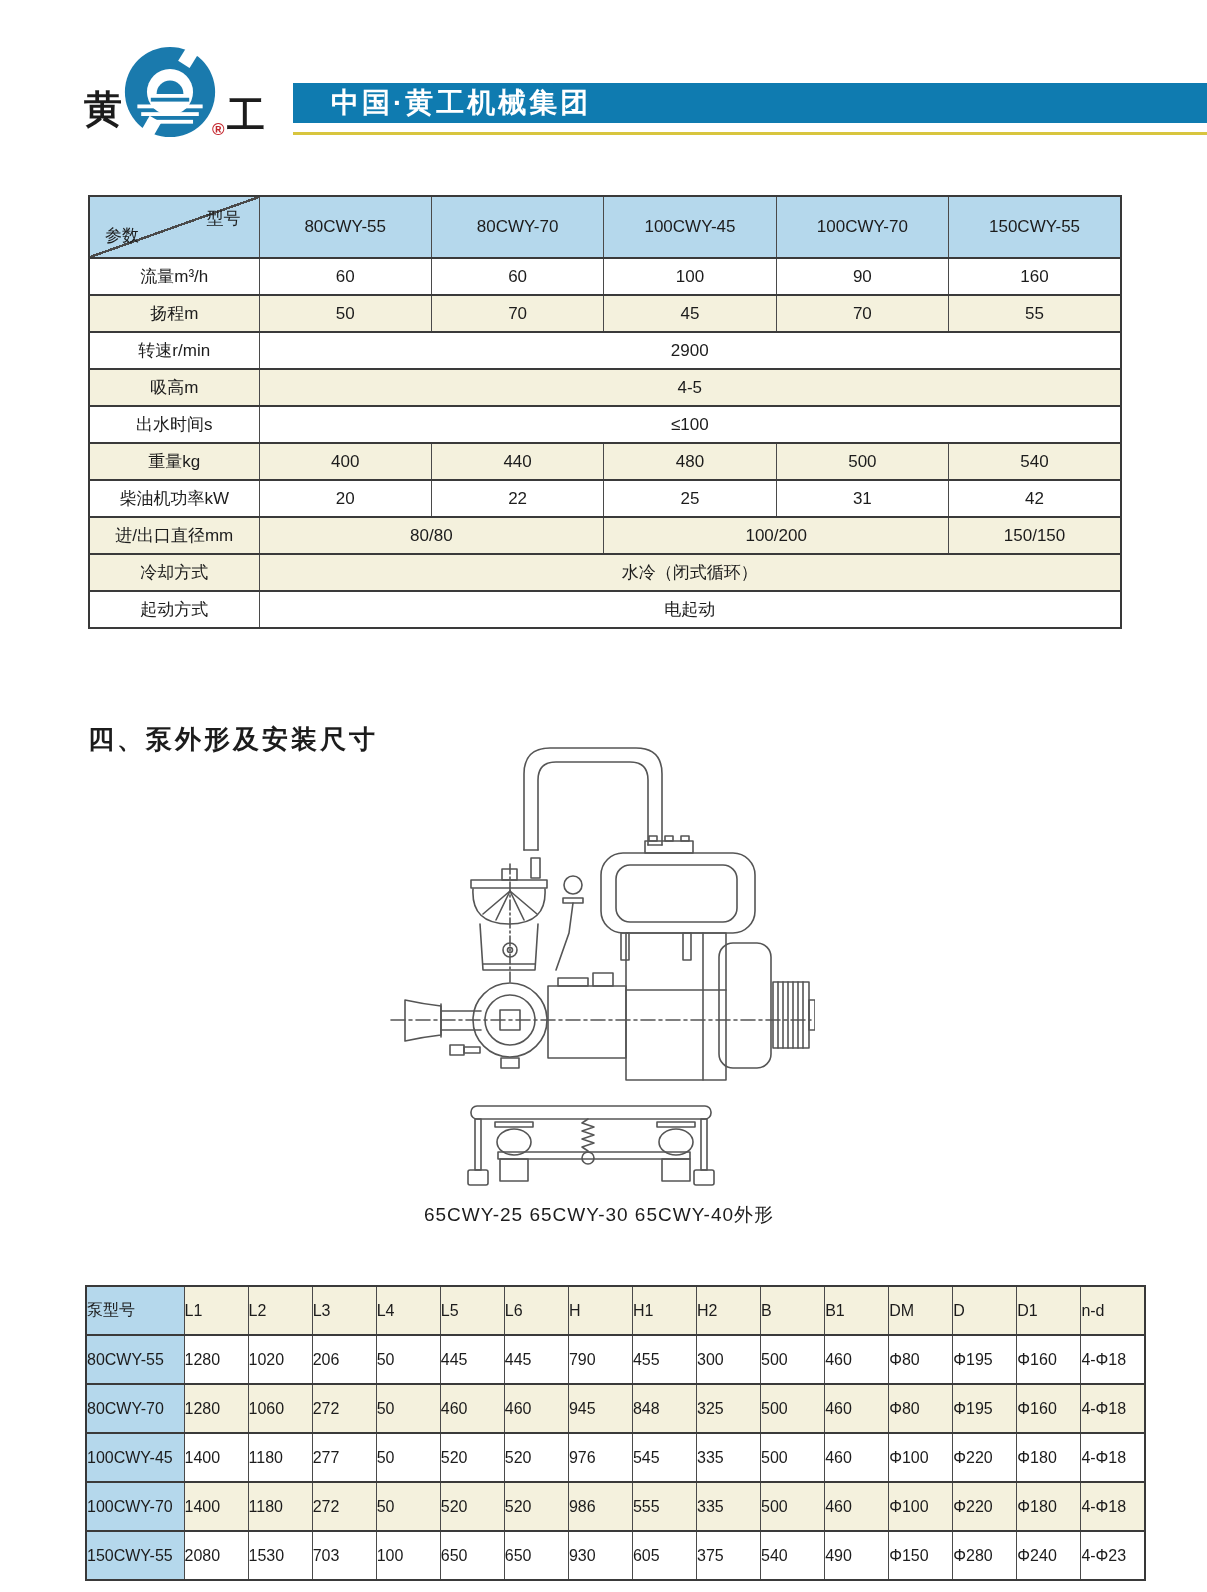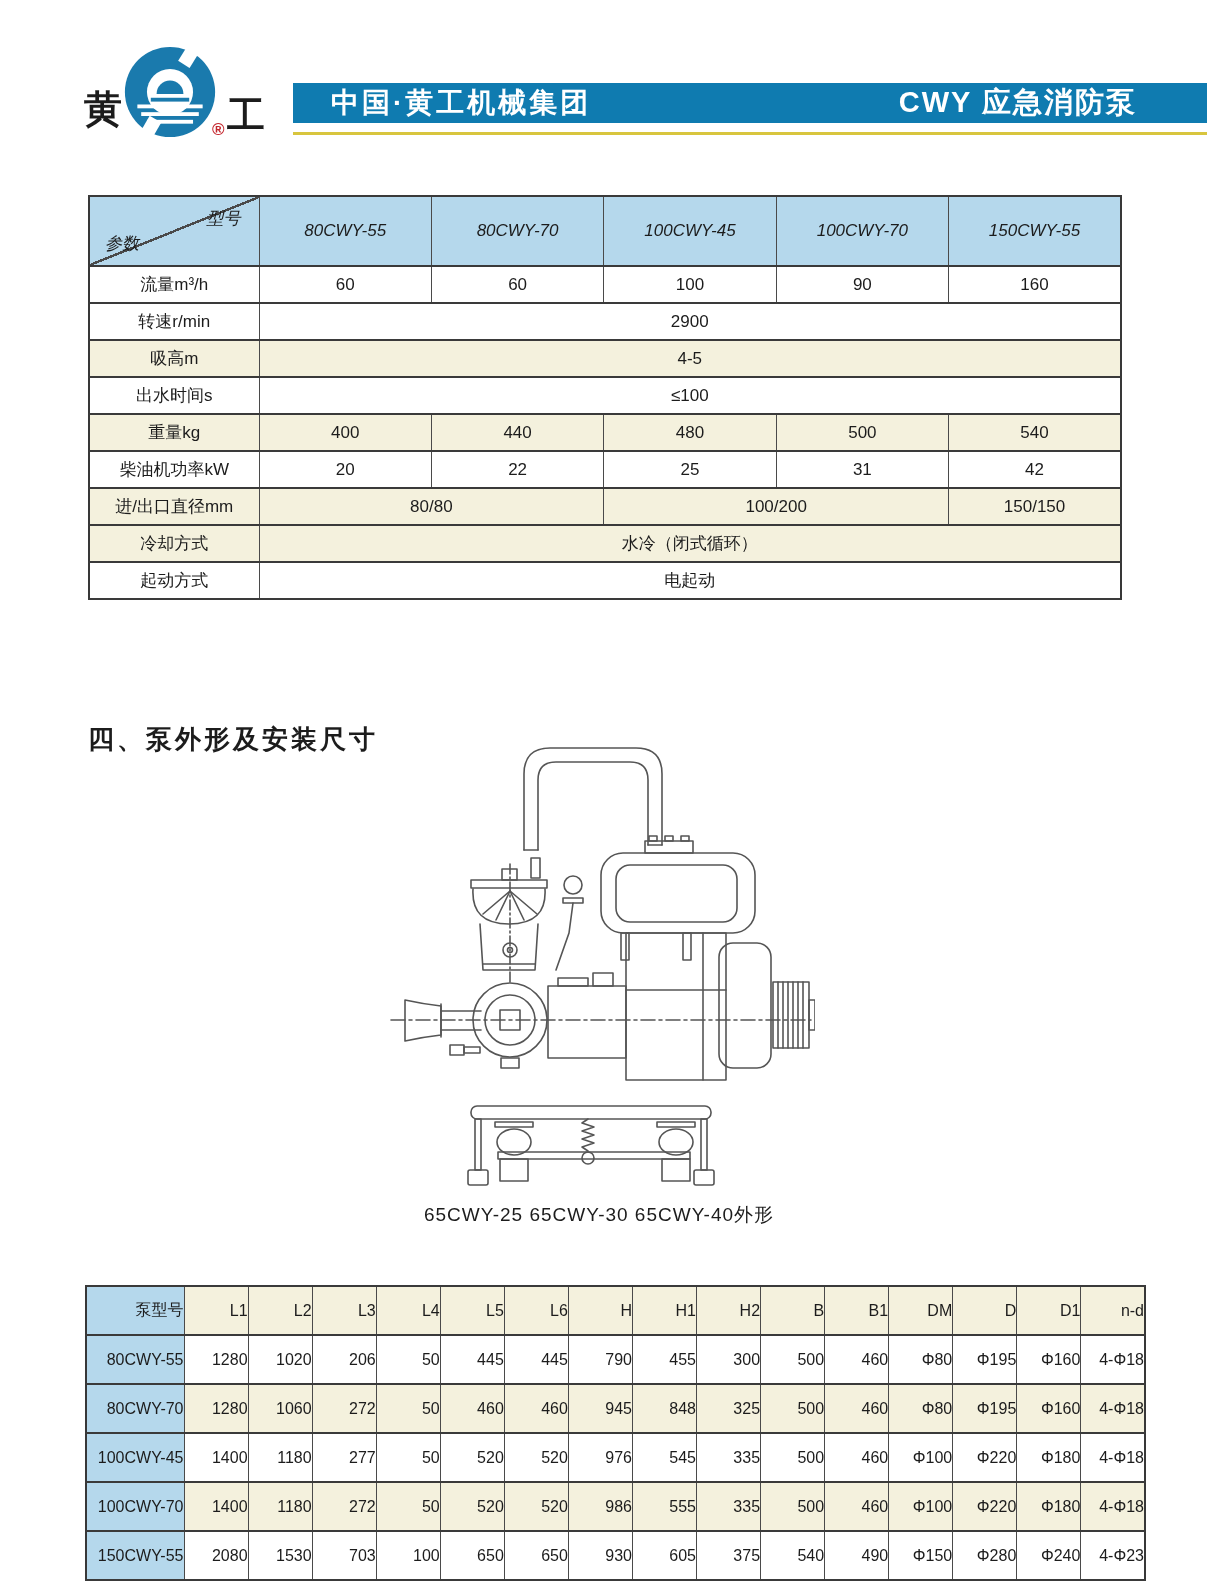--- a/index.html
+++ b/index.html
@@ -27,21 +27,21 @@
   
   table { border-collapse:collapse; table-layout:fixed; }
   .spec-table {
     position:absolute; left:88px; top:195px; width:1034px;
     text-align:center; font-size:17px; border:2px solid #383838;
   }
   .spec-table th, .spec-table td {
     border:1px solid #4a4a4a; border-top:2px solid #3a3a3a; border-bottom:2px solid #3a3a3a;
     padding:0; font-weight:normal; overflow:hidden;
   }
-  .spec-table thead tr { height:70px;font-style:italic; }
+  .spec-table thead tr { height:62px; }
   .spec-table tbody tr { height:37px; }
   .spec-table th.model { background:#b5d8ec; }
   .spec-table th.corner {
     background-color:#b5d8ec; position:relative;
     background-image:linear-gradient(to bottom right,
       transparent calc(50% - 1.2px), #4a4a4a calc(50% - 1.2px),
       #4a4a4a calc(50% + 1.2px), transparent calc(50% + 1.2px));
   }
   .spec-table .ct { position:absolute; top:10px; right:18px; }
   .spec-table .cb { position:absolute; bottom:10px; left:15px; }
@@ -51,21 +51,21 @@
   
   .section-title { position:absolute; left:88px; top:722px; font-size:26px; font-weight:bold; letter-spacing:3px; }
   .caption { position:absolute; left:383px; width:432px; top:1202px; text-align:center; font-size:19px; letter-spacing:1px; }
 
   
   .pump-drawing { position:absolute; left:383px; top:728px; width:432px; height:462px; }
 
   
   .dim-table {
     position:absolute; left:85px; top:1285px; width:1061px;
-    text-align:right; font-size:16px; border:2px solid #383838;
+    text-align:left; font-size:16px; border:2px solid #383838;
   }
   .dim-table th, .dim-table td {
     border:1px solid #4a4a4a; border-top:2px solid #3a3a3a; border-bottom:2px solid #3a3a3a;
     padding:0; font-weight:normal; overflow:hidden;
   }
   .dim-table thead tr, .dim-table tbody tr { height:49px; }
   .dim-table th { background:#f4f1dd; }
   .dim-table th.first, .dim-table td.first { background:#b5d8ec; }
 </style>
 </head>
@@ -84,21 +84,20 @@
     <rect x="16" y="63" width="68" height="4" fill="#ffffff"></rect>
     <rect x="20" y="71" width="60" height="4" fill="#ffffff"></rect>
     <rect x="26" y="79" width="48" height="4" fill="#ffffff"></rect>
   </svg>
   <span class="logo-char-right">工</span>
   <span class="logo-reg">®</span>
 
 
   <div class="banner">
     <span class="company">中国·黄工机械集团</span>
-    <span class="cwy">CWY 应急消防泵</span>
   </div>
   <div class="yellow-line"></div>
 
   <table class="spec-table">
     <colgroup>
       <col style="width:170px">
         <col>
         <col>
         <col>
         <col>
@@ -118,20 +117,28 @@
         </tr>
     </thead>
     <tbody>
         <tr class="white">
           <td>流量m³/h</td>
           <td>60</td>
           <td>60</td>
           <td>100</td>
           <td>90</td>
           <td>160</td>
+        </tr>
+        <tr class="cream">
+          <td>扬程m</td>
+          <td>50</td>
+          <td>70</td>
+          <td>45</td>
+          <td>70</td>
+          <td>55</td>
         </tr>
         <tr class="white">
           <td>转速r/min</td>
           <td colspan="5">2900</td>
         </tr>
         <tr class="cream">
           <td>吸高m</td>
           <td colspan="5">4-5</td>
         </tr>
         <tr class="white">

